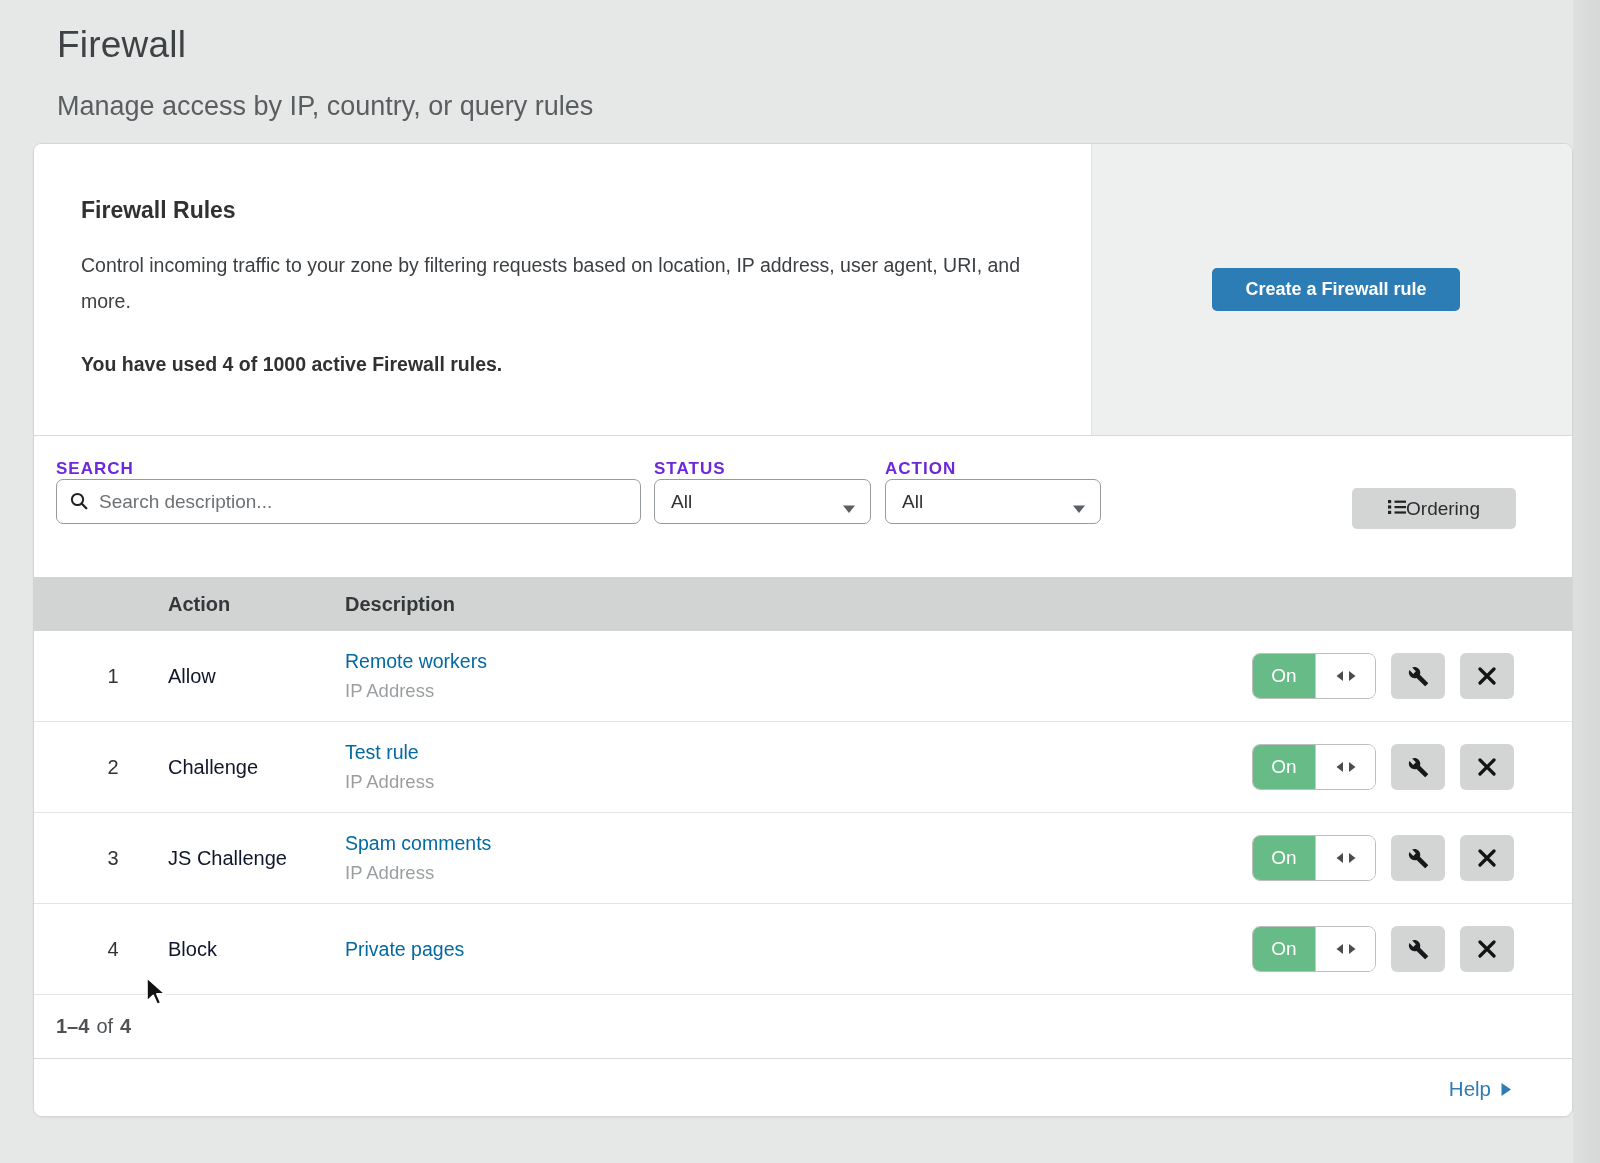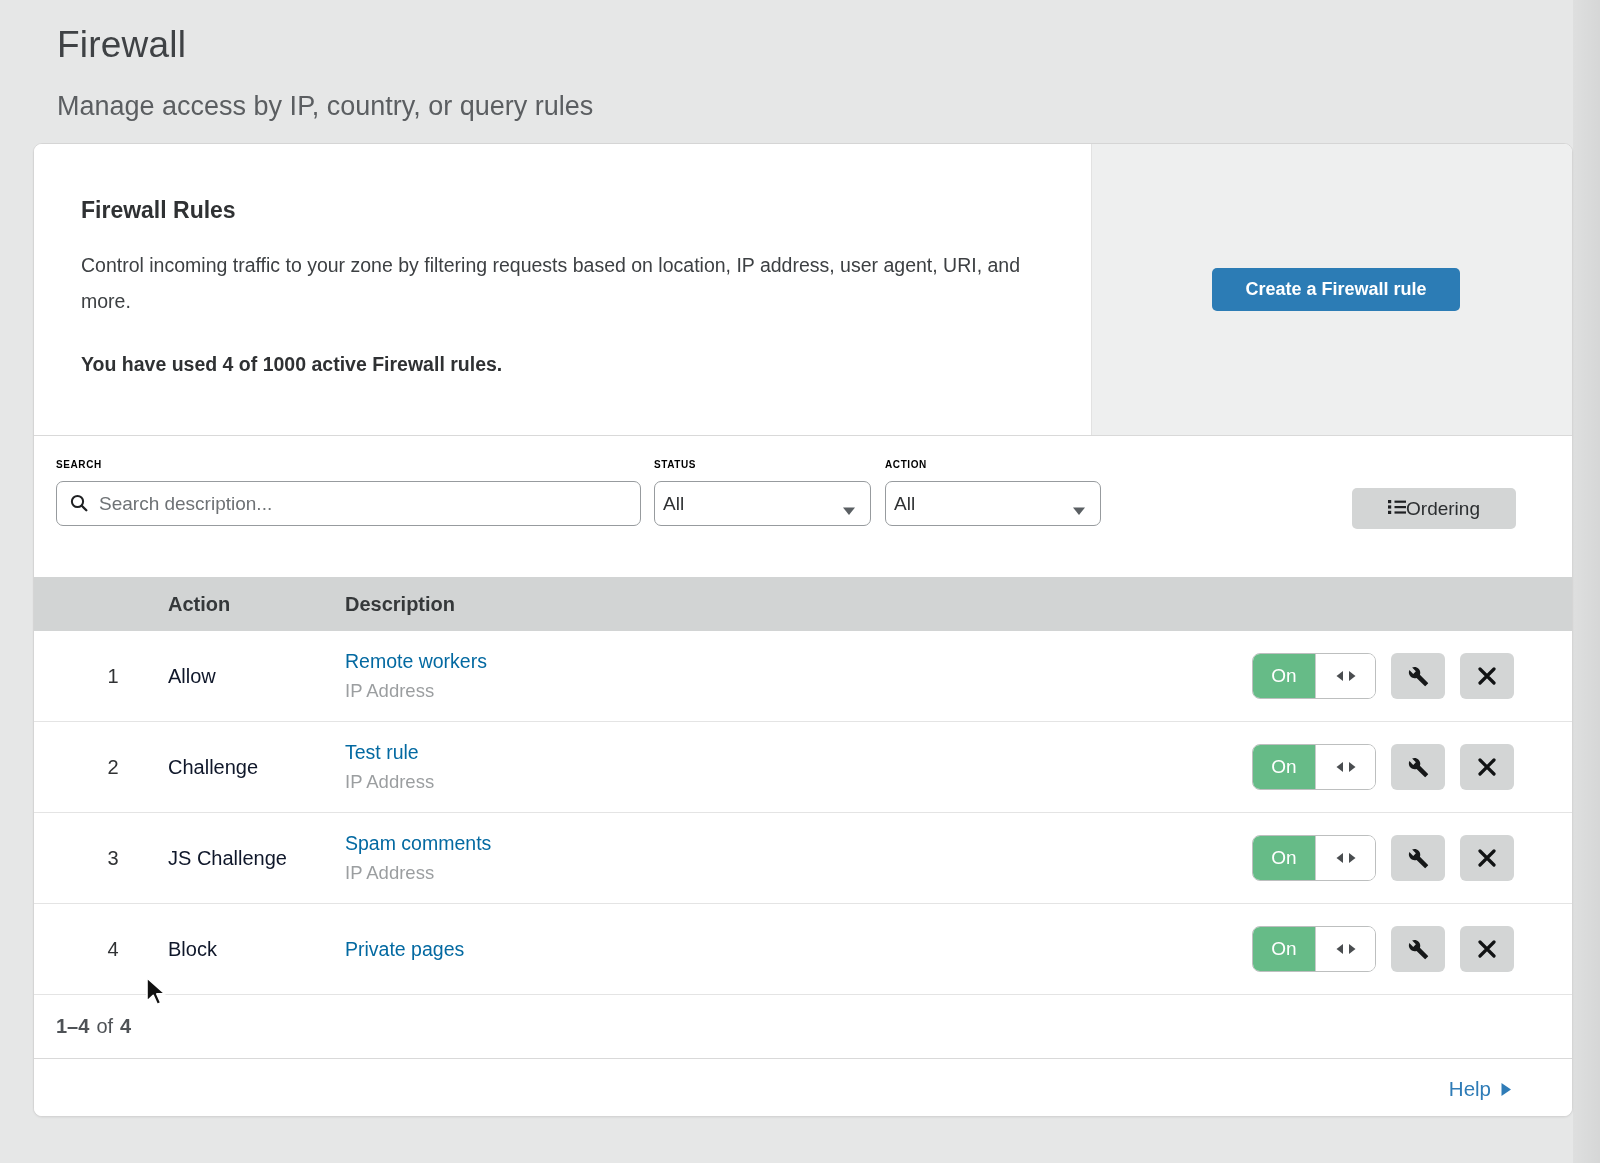--- a/index.html
+++ b/index.html
@@ -44,37 +44,37 @@
     font-family: "Liberation Sans", sans-serif;
     font-size: 18px; font-weight: 600; padding: 0 24px; height: 43px; min-width: 248px;
     cursor: pointer;
     margin-left: 8px;
   }
 
   
   .filters { position: relative; height: 141px; background: #ffffff; }
   .filter-group { position: absolute; top: 23px; }
   .filter-label {
-    display: block; font-size: 10px; font-weight: 700; letter-spacing: 0.06em;
-    color: #000000; margin-bottom: 11px;
+    display: block; font-size: 17px; font-weight: 700; letter-spacing: 0.06em;
+    color: #6d28d9; margin-bottom: 0;
   }
   .search-group { left: 22px; width: 585px; }
   .status-group { left: 620px; width: 217px; }
   .action-group { left: 851px; width: 216px; }
   .input-wrap { position: relative; }
   .text-input {
     width: 100%; height: 45px; border: 1px solid #979b9e; border-radius: 7px;
     font-family: "Liberation Sans", sans-serif; font-size: 19px; color: #2f3133;
     padding: 0 14px 0 42px; background: #fff; outline: none;
   }
   .text-input::placeholder { color: #6e7275; }
   .search-icon-svg { position: absolute; left: 13px; top: 12px; }
   .select {
     height: 45px; border: 1px solid #979b9e; border-radius: 7px; background: #fff;
-    display: flex; align-items: center; padding: 0 8px; font-size: 19px; color: #2f3133;
+    display: flex; align-items: center; padding: 0 16px; font-size: 19px; color: #2f3133;
     position: relative; cursor: pointer;
   }
   .select .caret { position: absolute; right: 14px; top: 17px; }
   .ordering-btn {
     position: absolute; right: 56px; top: 52px; height: 41px; width: 164px;
     background: #d3d5d5; border: none; border-radius: 5px; cursor: pointer;
     display: flex; align-items: center; justify-content: center; 
     font-family: "Liberation Sans", sans-serif; font-size: 19px; color: #2b2e30;
   }
 

